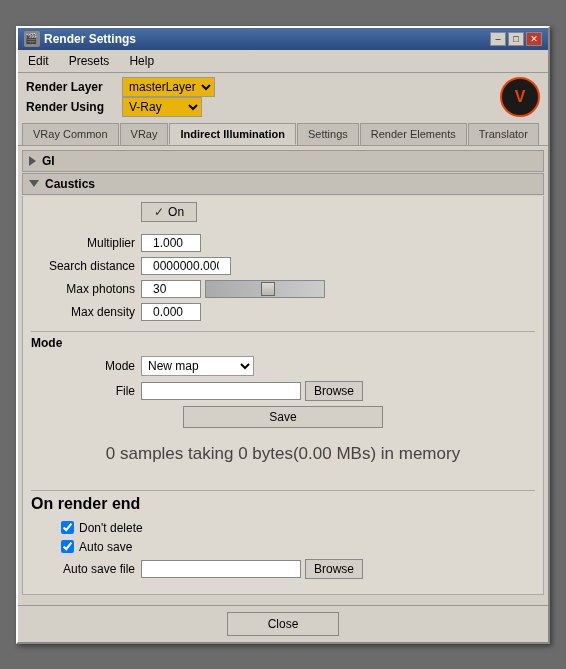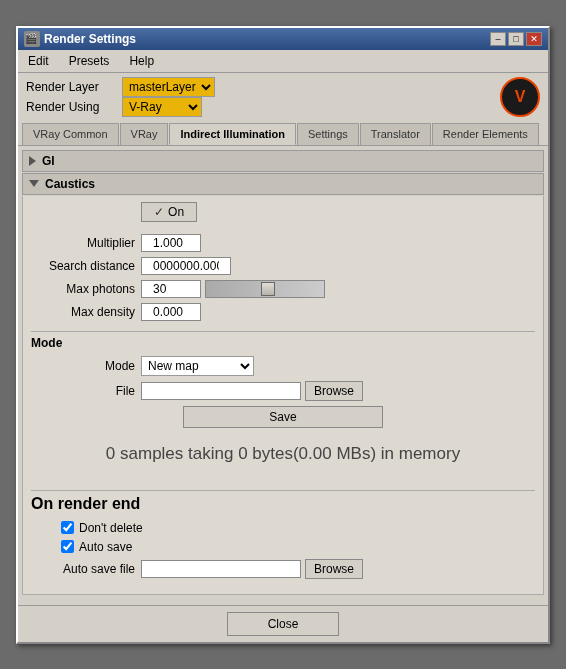--- a/index.html
+++ b/index.html
@@ -89,20 +89,21 @@
       background: #d4d0c8;
     }
     .toolbar-row {
       display: flex;
       align-items: center;
       gap: 6px;
     }
     .toolbar-label {
       font-size: 12px;
       min-width: 90px;
+      font-weight: bold;
     }
     .toolbar-select {
       padding: 1px 2px;
       font-size: 12px;
       background: #eab308;
       border: 1px solid #999;
       height: 20px;
       min-width: 80px;
     }
     .vray-logo {
@@ -377,22 +378,22 @@
         <span style="font-size:16px; color:#e84400; font-weight:900;">V</span>
       </div>
     </div>
   </div>
 
   <div class="tabs">
     <div class="tab">VRay Common</div>
     <div class="tab">VRay</div>
     <div class="tab active">Indirect Illumination</div>
     <div class="tab">Settings</div>
+    <div class="tab">Render Elements</div>
     <div class="tab">Translator</div>
-    <div class="tab">Render Elements</div>
   </div>
 
   <div class="content-area">
 
     <div class="section-header">
       <div class="arrow right"></div>
       <span class="section-label">GI</span>
     </div>
 
     <div class="section-header expanded">

